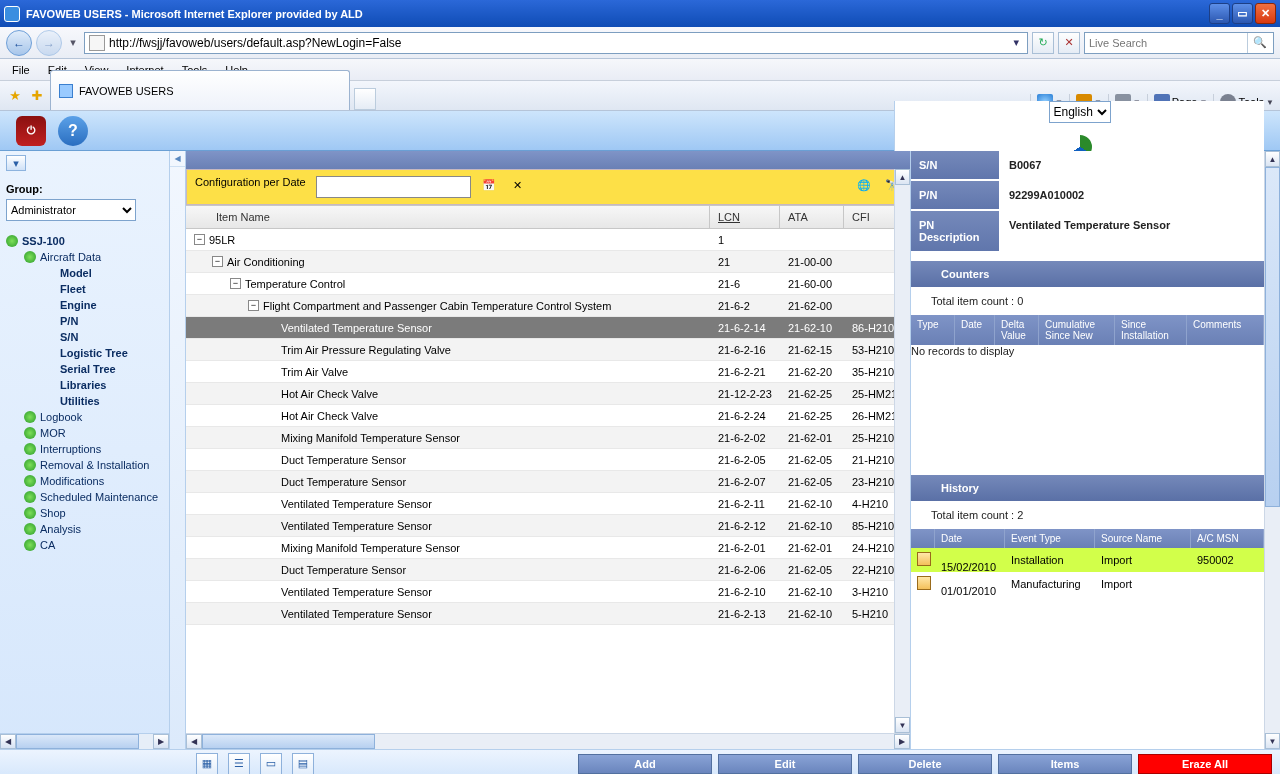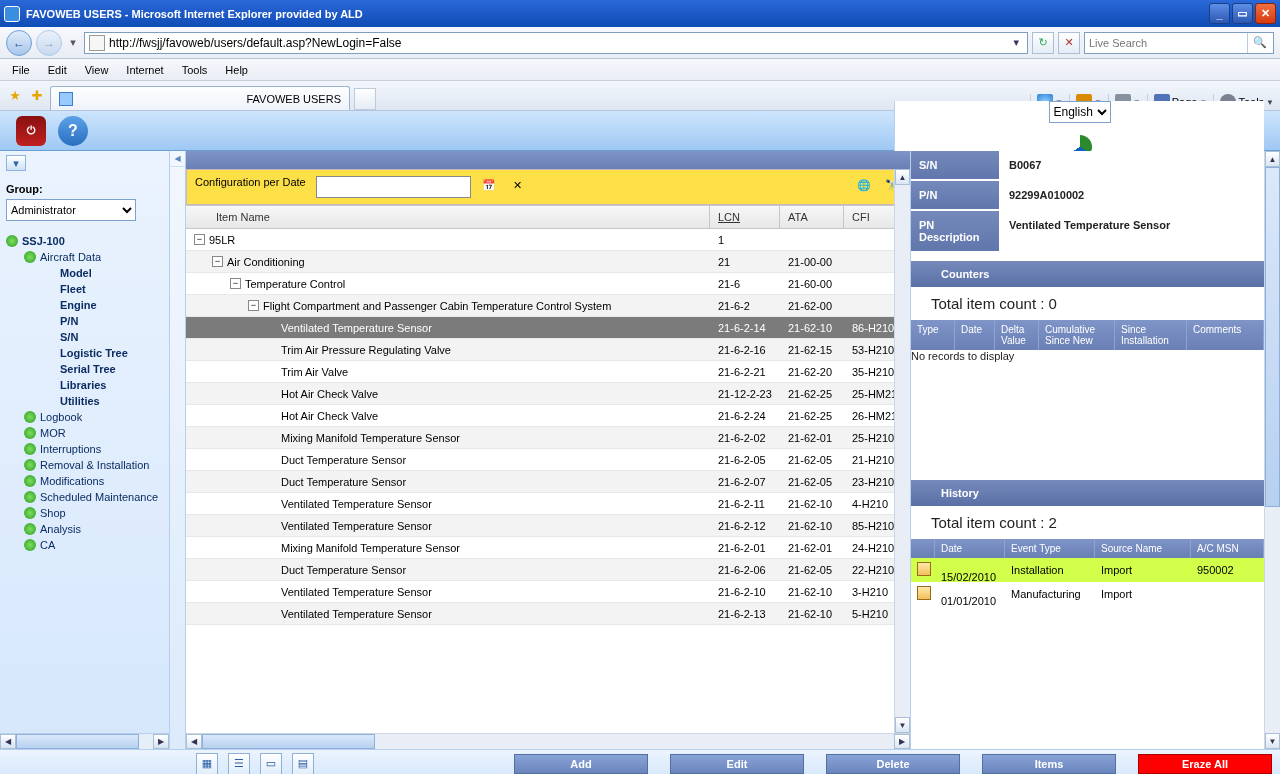--- a/index.html
+++ b/index.html
@@ -30,21 +30,21 @@
 .searchbox .go{width:26px;height:100%;border-left:1px solid #bcd;display:flex;align-items:center;justify-content:center;color:#336;}
 
 
 .menubar{ height:22px; background:linear-gradient(#f6f7fb,#e9edf5); border-bottom:1px solid #c7cfdb; display:flex; align-items:center; padding:0 4px; gap:2px;}
 .menubar span{ padding:2px 8px; }
 
 
 .tabstrip{height:30px; background:linear-gradient(#f3f6fc,#dfe7f2); border-bottom:1px solid #b5c4d8; display:flex; align-items:flex-end; padding:0 6px; gap:4px;}
 .favicons{display:flex; gap:4px; align-self:center;}
 .favicons .fav{width:18px;height:18px;color:#e5a500;font-size:13px;display:flex;align-items:center;justify-content:center;}
-.pgtab{ height:24px; min-width:300px; background:linear-gradient(#fff,#eef2fa); border:1px solid #9cb3d0; border-bottom:none; border-radius:3px 3px 0 0; display:flex; align-items:center; padding:0 8px; gap:6px;justify-content:space-between;}
+.pgtab{ height:40px; min-width:300px; background:linear-gradient(#fff,#eef2fa); border:1px solid #9cb3d0; border-bottom:none; border-radius:3px 3px 0 0; display:flex; align-items:center; padding:0 8px; gap:6px;}
 .pgtab .pg-icon{width:14px;height:14px;background:#99caff;border:1px solid #3a7fcf;}
 .newtab{width:22px;height:22px;border:1px solid #bcd;background:linear-gradient(#fff,#e5ecf5);}
 .cmdbar{margin-left:auto; display:flex; gap:6px; align-items:center;}
 .cmdbar .cbgrp{display:flex;align-items:center;gap:2px;border-left:1px solid #c7cfdb;padding-left:6px;}
 .cmdbar .ci{width:16px;height:16px;display:inline-block;}
 .ci.home{background:radial-gradient(#93cfff,#2a7fd6);border-radius:2px;}
 .ci.rss{background:#d88a00;border-radius:2px;}
 .ci.print{background:#8891a0;border-radius:2px;}
 .ci.page{background:#5073b7;border-radius:2px;}
 .ci.tools{background:#7a8190;border-radius:50%;}
@@ -116,21 +116,21 @@
 .center .vscroll{width:16px;position:absolute;right:0;top:18px;bottom:16px;background:#e9eef6;border-left:1px solid #ccd7e6;display:flex;flex-direction:column;}
 .center .vscroll .ar{height:16px;background:linear-gradient(#fff,#dbe5f3);border:1px solid #a9bfd6;display:flex;align-items:center;justify-content:center;font-size:8px;color:#335;}
 .center .vscroll .track{flex:1;}
 
 
 .right{width:370px;display:flex;flex-direction:column;background:#fff;border-left:1px solid #b5cfec;position:relative;}
 .kv{display:flex;border-bottom:2px solid #fff;}
 .kv .k{width:90px;background:linear-gradient(#7589ba,#6076ac);color:#fff;font-weight:bold;padding:8px;border-right:2px solid #fff;}
 .kv .v{flex:1;background:#fff;padding:8px;font-weight:bold;color:#222;}
 .secthdr{background:linear-gradient(#7589ba,#5a70a6);color:#fff;font-weight:bold;padding:7px 30px;margin-top:8px;}
-.subinfo{padding:8px 20px;font-size:15px;color:#222;}
+.subinfo{padding:8px 20px;font-size:11px;color:#222;}
 .minigrid .mhdr{display:flex;background:linear-gradient(#7f94c7,#6a80b5);color:#fff;}
 .minigrid .mhdr .mc{padding:4px 6px;border-right:1px solid #8fa3cd;font-size:10px;}
 .minigrid .norec{padding:0;color:#222;}
 .right .spacer{height:110px;}
 .histgrid .mhdr .mc.d{width:70px;}
 .histgrid .mhdr .mc.e{width:90px;}
 .histgrid .mhdr .mc.s{width:96px;}
 .histgrid .mhdr .mc.x{width:24px;}
 .histgrid .mhdr .mc.m{flex:1;}
 .histrow{display:flex;align-items:center;height:24px;}
@@ -144,21 +144,21 @@
 .editicn{width:14px;height:14px;border:1px solid #9a6b1b;background:linear-gradient(#ffe7a8,#f3c05a);display:inline-block;}
 .right .vscroll{width:16px;position:absolute;right:0;top:0;bottom:0;background:#e9eef6;border-left:1px solid #ccd7e6;display:flex;flex-direction:column;}
 .right .vscroll .ar{height:16px;background:linear-gradient(#fff,#dbe5f3);border:1px solid #a9bfd6;display:flex;align-items:center;justify-content:center;font-size:8px;color:#335;}
 .right .vscroll .track{flex:1;position:relative;}
 .right .vscroll .thumb{position:absolute;top:0;left:0;right:0;height:60%;background:linear-gradient(#dbe8f9,#b7d0f0);border:1px solid #8eb1db;}
 .rhs-inner{margin-right:16px;display:flex;flex-direction:column;height:100%;}
 
 
 .actionbar{height:28px;background:linear-gradient(#ecf4fe,#d6e7fc);border-top:1px solid #b5cfec;display:flex;align-items:center;padding:0 8px 0 196px;gap:10px;}
 .actionbar .vb{width:22px;height:22px;border:1px solid #8eb1db;background:linear-gradient(#fff,#e1edfb);display:flex;align-items:center;justify-content:center;color:#2a5fa6;}
-.abtns{margin-left:auto; display:flex; gap:22px;}
+.abtns{margin-left:auto; display:flex; gap:6px;}
 .abtn2{min-width:134px;height:20px;background:linear-gradient(#89a3d6,#6a85bd);color:#fff;border:1px solid #52709f;display:flex;align-items:center;justify-content:center;font-weight:bold;}
 .abtn2.eraze{background:#ff0000;border-color:#aa0000;}
 </style>
 </head>
 <body>
 
 <div class="titlebar">
   <div class="ie-icon"></div>
   <div class="title">FAVOWEB USERS - Microsoft Internet Explorer provided by ALD</div>
   <div class="winbtns">

